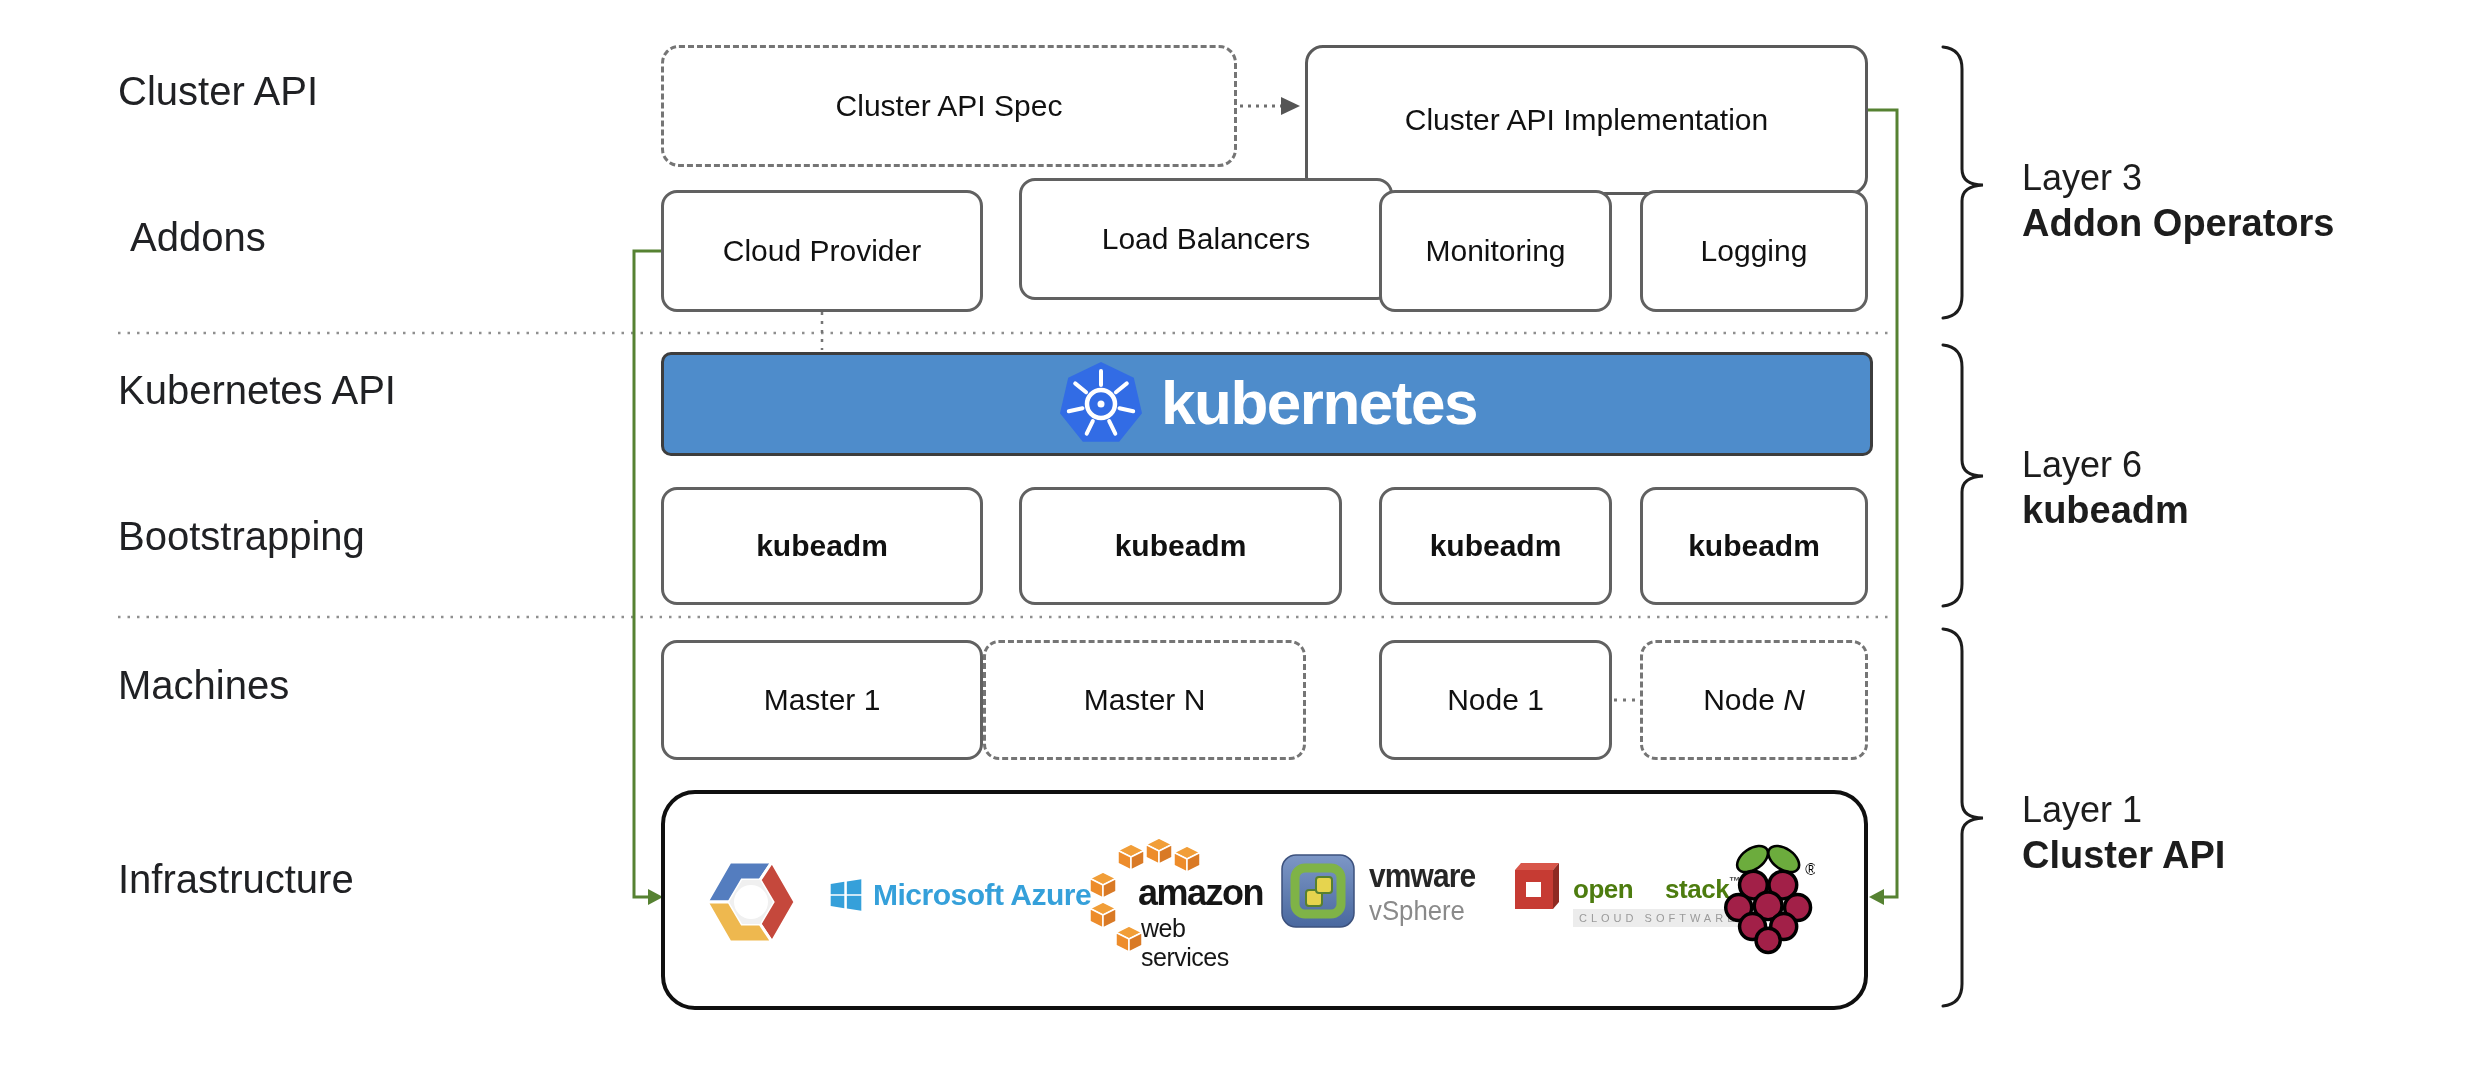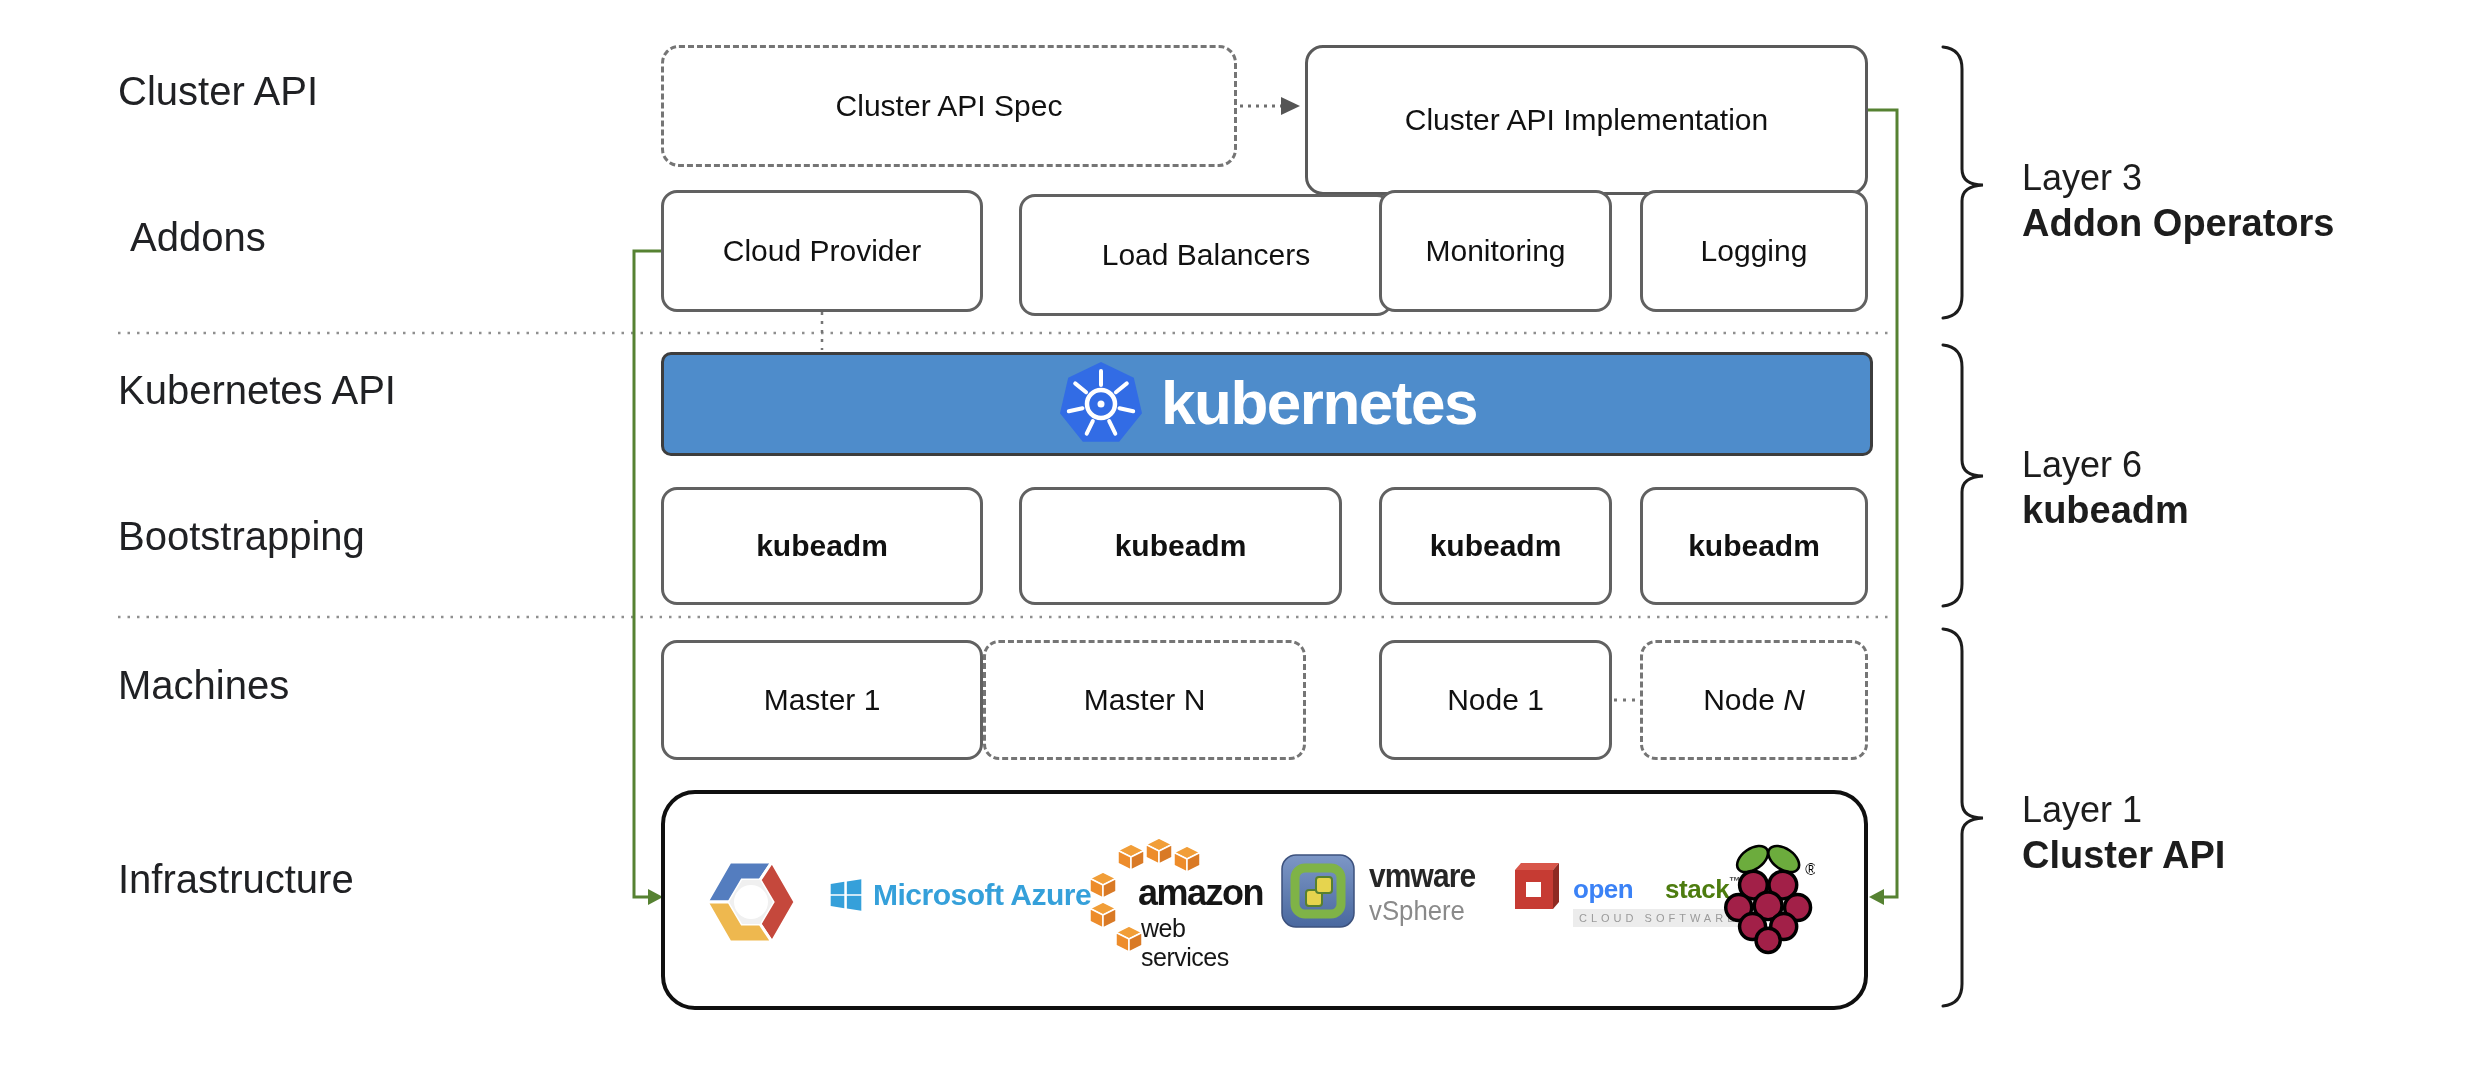--- a/index.html
+++ b/index.html
@@ -35,21 +35,21 @@
   .aws-line2 { position:absolute; left:53px; top:78px; font-size:25px; color:#161616; letter-spacing:-0.5px; }
 
   .vmware-wrap { left:616px; top:60px; display:flex; gap:14px; align-items:center; }
   .vmware-text { display:flex; flex-direction:column; }
   .vmware-line1 { font-size:34px; font-weight:bold; color:#262626; letter-spacing:-1px; transform:scaleX(0.88); transform-origin:left; }
   .vmware-line2 { font-size:28px; color:#8a8a8a; letter-spacing:0px; transform:scaleX(0.92); transform-origin:left; margin-top:0px; }
 
   .os-wrap { left:844px; top:62px; display:flex; gap:10px; align-items:flex-start; }
   .os-text { display:flex; flex-direction:column; margin-top:18px; }
   .os-line1 { font-size:26px; font-weight:bold; letter-spacing:-0.5px; }
-  .os-open { color:#3b82f6; }
+  .os-open { color:#4d7c0f; }
   .os-stack { color:#4d7c0f;margin-left:32px; }
   .os-tm { font-size:12px; color:#4d4d4d; vertical-align:top; }
   .os-bar { margin-top:4px; background:#ececec; padding:3px 6px; font-size:11px; letter-spacing:4px; color:#9a9a9a; text-align:center; }
 
   .raspi-wrap { left:1058px; top:46px; }
 
   .layerlabel { position:absolute; left:2022px; color:#1d1d1d; white-space:nowrap; z-index:2; }
   .layerlabel .l1 { font-size:36px; line-height:44px; }
   .layerlabel .l2 { font-size:38px; line-height:46px; font-weight:bold; }
 </style>
@@ -92,21 +92,21 @@
   <div class="box dashed" style="left:661px; top:45px; width:576px; height:122px; border-radius:18px;">
     <span>Cluster API Spec</span>
   </div>
   <div class="box" style="left:1305px; top:45px; width:563px; height:150px; border-radius:18px; border-width:3.5px; border-color:#5a5a5a;">
     <span>Cluster API Implementation</span>
   </div>
 
   <div class="box" style="left:661px;  top:190px; width:322px; height:122px;">
     <span>Cloud Provider</span>
   </div>
-  <div class="box" style="left:1019px; top:194px; width:374px; height:122px;">
+  <div class="box" style="left:1019px; top:178px; width:374px; height:122px;">
     <span>Load Balancers</span>
   </div>
   <div class="box" style="left:1379px; top:190px; width:233px; height:122px;">
     <span>Monitoring</span>
   </div>
   <div class="box" style="left:1640px; top:190px; width:228px; height:122px;">
     <span>Logging</span>
   </div>
 
   <div class="banner">

